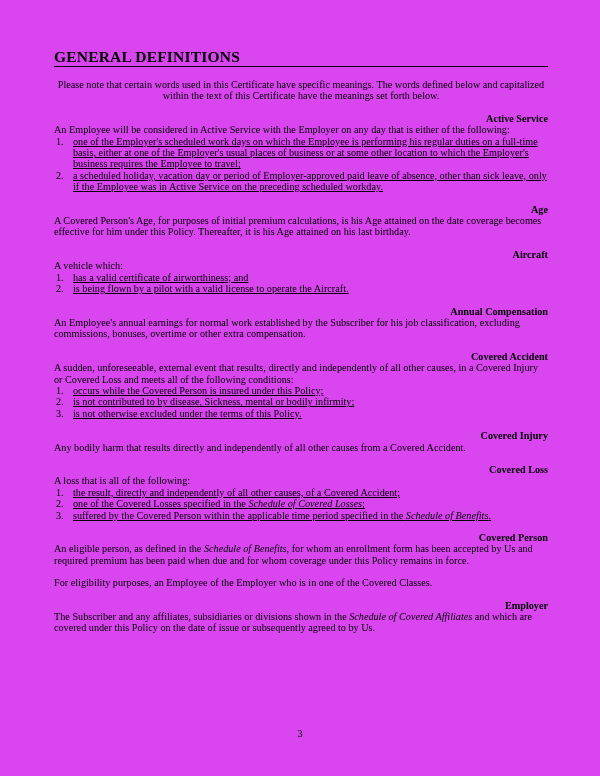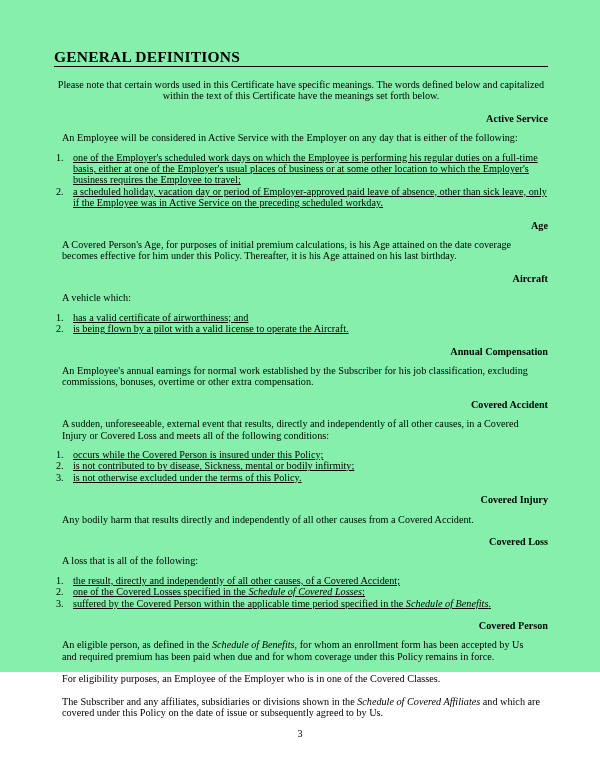--- a/index.html
+++ b/index.html
@@ -12,24 +12,24 @@
     width: 600px;
     height: 776px;
     overflow: hidden;
     font-family: "Liberation Serif", "DejaVu Serif", serif;
     color: #000000;
     -webkit-font-smoothing: antialiased;
   }
   .page {
     position: relative;
     width: 600px;
-    height: 672px;
+    height: 776px;
     box-sizing: border-box;
     padding: 8px;
-    background: #86efac;
+    background: #d946ef;
   }
   .content {
     position: absolute;
     left: 54px;
     top: 48px;
     width: 494px;
   }
 
   
   .doc-title {
@@ -67,21 +67,21 @@
     font-size: 10.2px;
     line-height: 11.4px;
     font-weight: bold;
     margin: 0;
     padding: 0;
     text-align: right;
   }
   .section-body {
     font-size: 10.2px;
     line-height: 11.4px;
-    margin: 8px;
+    margin: 0;
     padding: 0;
   }
 
   
   ol.numlist {
     list-style: none;
     margin: 0;
     padding: 0;
   }
   ol.numlist > li {
@@ -216,19 +216,20 @@
     <div class="section">
       <div class="section-heading">Covered Person</div>
       <div class="section-body"><span>An eligible person, as defined in the </span><em class="ital">Schedule of Benefits</em><span>, for whom an enrollment form has been accepted by Us and required premium has been paid when due and for whom coverage under this Policy remains in force.</span></div>
     </div>
 
     <div class="section">
       <div class="section-body">For eligibility purposes, an Employee of the Employer who is in one of the Covered Classes.</div>
     </div>
 
     <div class="section">
+      <div class="section-heading">Employer</div>
       <div class="section-body"><span>The Subscriber and any affiliates, subsidiaries or divisions shown in the </span><em class="ital">Schedule of Covered Affiliates</em><span> and which are covered under this Policy on the date of issue or subsequently agreed to by Us.</span></div>
     </div>
 
   </div>
 
   <div class="page-number">3</div>
 </div>
 
 </body></html>

